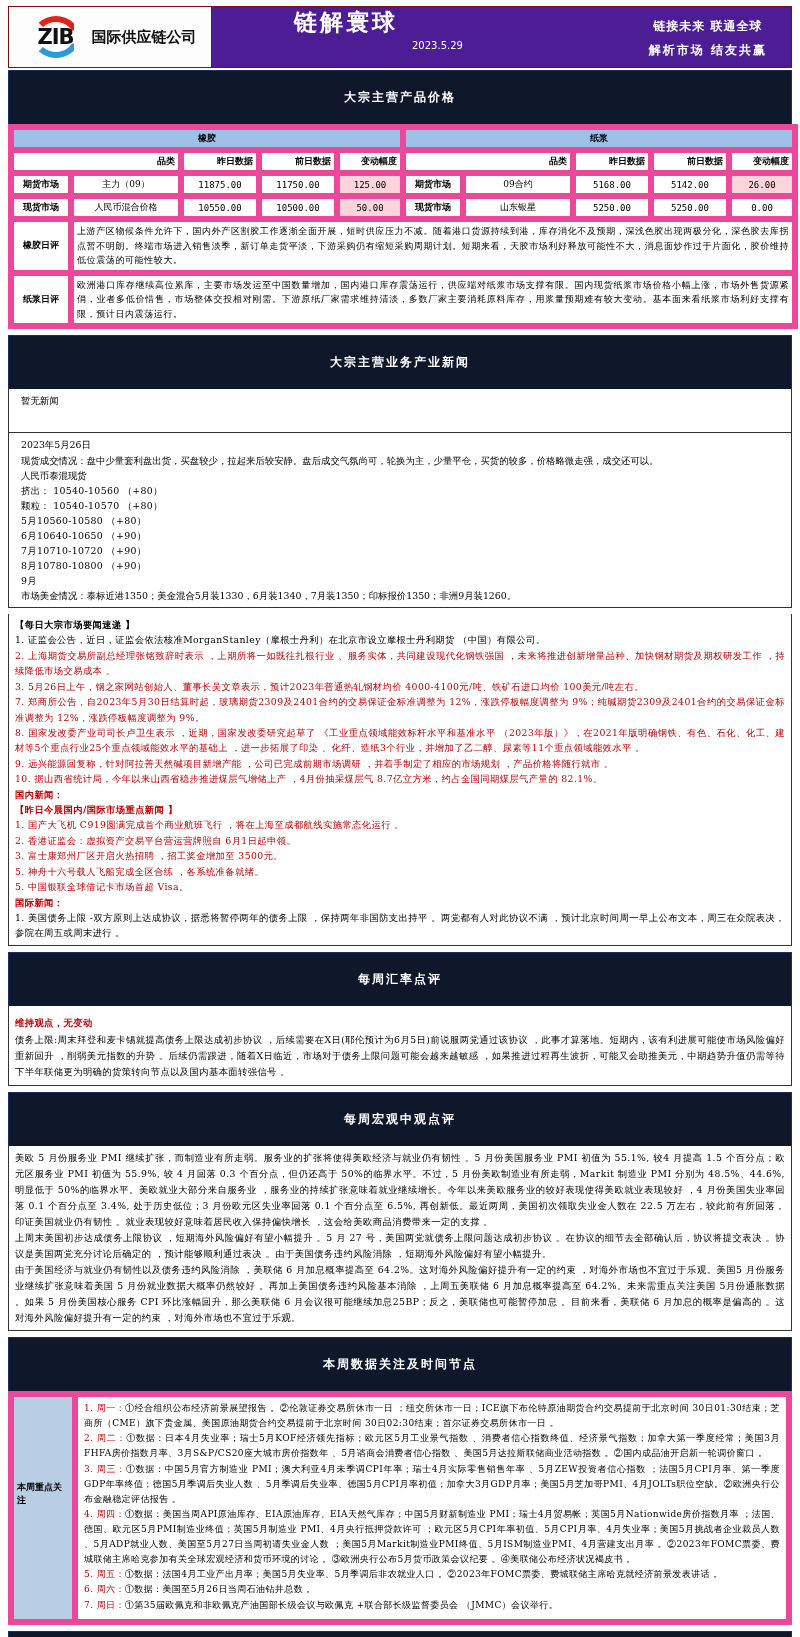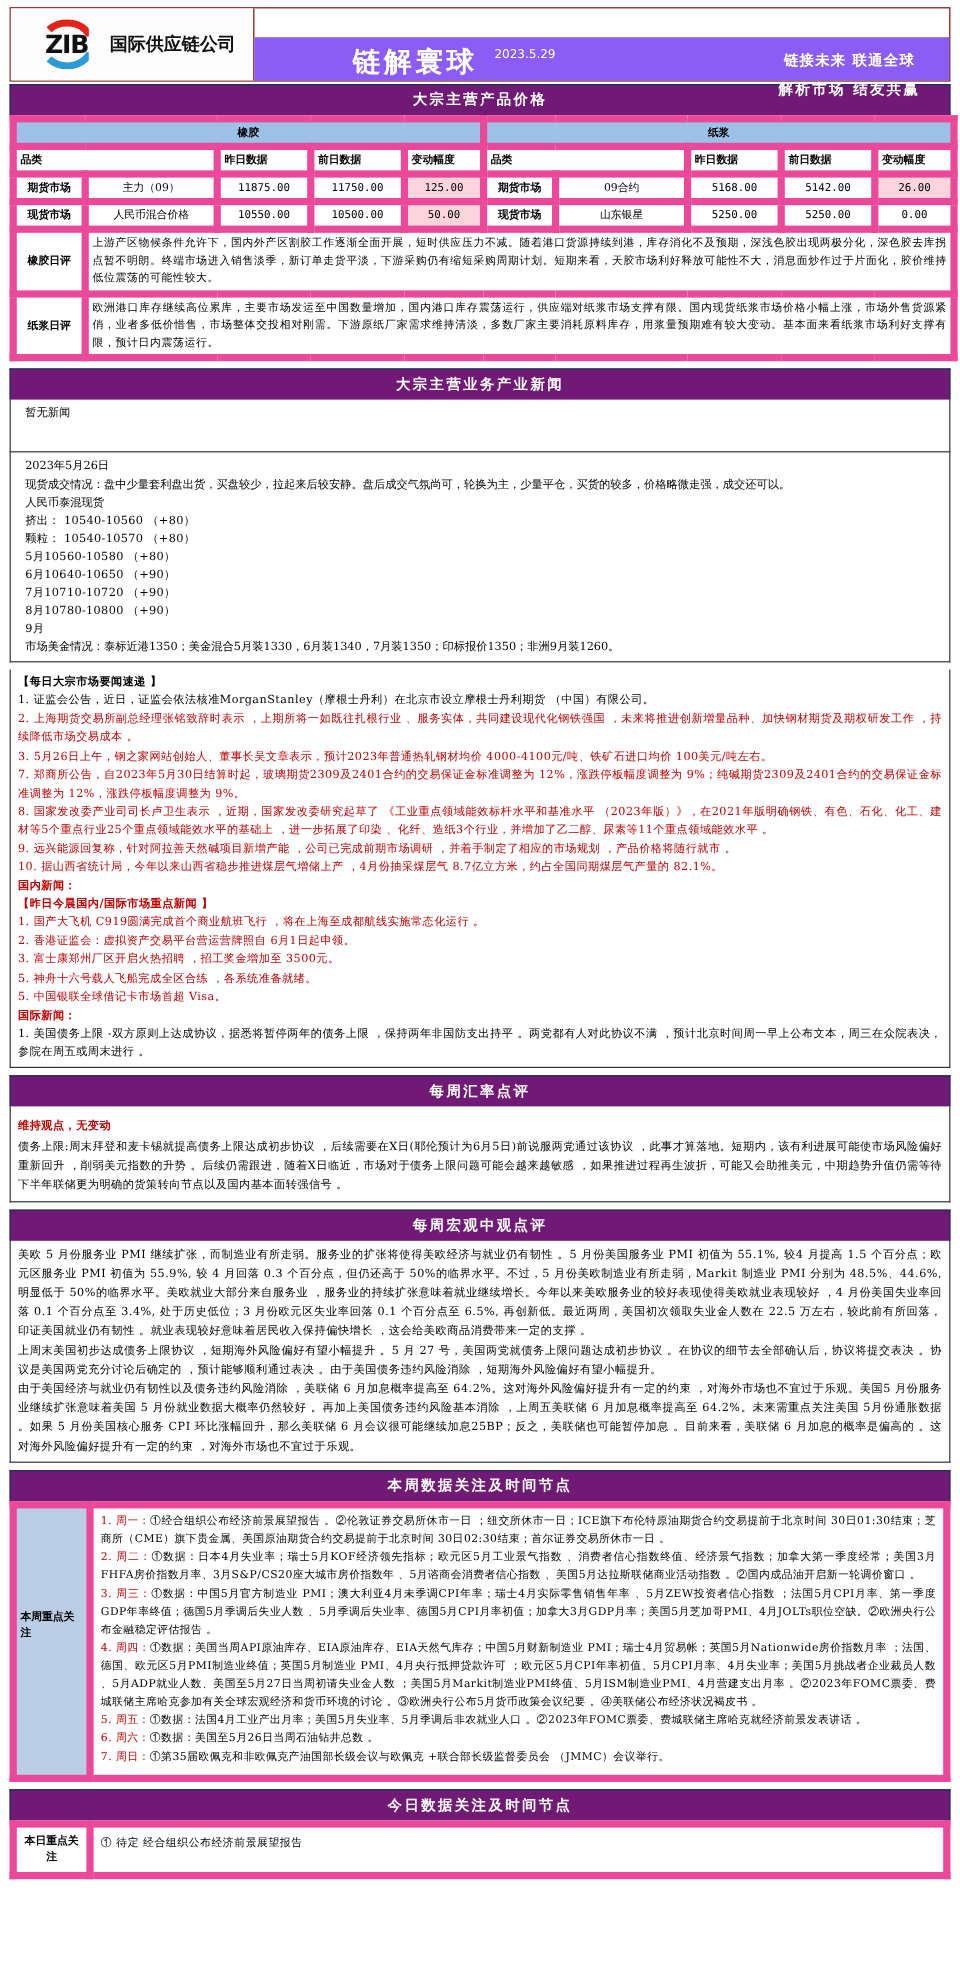--- a/index.html
+++ b/index.html
@@ -78,25 +78,24 @@
     line-height: 22px;
   }
   .logo-cn {
     font-size: 15px;
     font-weight: bold;
     color: #111;
     letter-spacing: 0px;
   }
   .head-red {
     flex: 1;
-    background: #8b5cf6;
+    background: #4c1d95;
     display: flex;
-    align-items: flex-end;
+    align-items: flex-start;
     position: relative;
-    margin-top: 24px;
   }
   .head-title {
     color: #fff;
     font-size: 23px;
     font-weight: bold;
     letter-spacing: 3px;
     margin-left: 82px;
     font-family: "DejaVu Serif", "Liberation Serif", serif;
   }
   .head-date {
@@ -114,27 +113,27 @@
     font-size: 12px;
     font-weight: bold;
     line-height: 24px;
     text-align: center;
     letter-spacing: 1px;
   }
   .head-slogan div:last-child { letter-spacing: 2px; }
 
   
   .bar {
-    background: #701a75;
+    background: #0f172a;
     color: #fff;
     text-align: center;
     font-size: 12px;
     font-weight: bold;
     letter-spacing: 2px;
-    padding: 4px 0;
+    padding: 18px 0;
     border: 1px solid #1b2f63;
     border-bottom: none;
     font-family: "DejaVu Serif", "Liberation Serif", serif;
   }
 
   table.grid {
     width: 100%;
     border-collapse: collapse;
     table-layout: fixed;
   }
@@ -149,21 +148,21 @@
   .price-sub {
     background: #9cc0e6;
     text-align: center;
     font-weight: bold;
     font-size: 11px;
     padding: 3px 0;
     font-family: "DejaVu Serif", "Liberation Serif", serif;
   }
   .price-hdr {
     background: #fff;
-    text-align: left;
+    text-align: right;
     font-weight: bold;
     font-size: 9.5px;
     font-family: Liberation Serif, serif;
   }
   .pt-rowlabel {
     text-align: center;
     font-weight: bold;
     font-size: 9.5px;
     font-family: "DejaVu Serif", "Liberation Serif", serif;
   }

